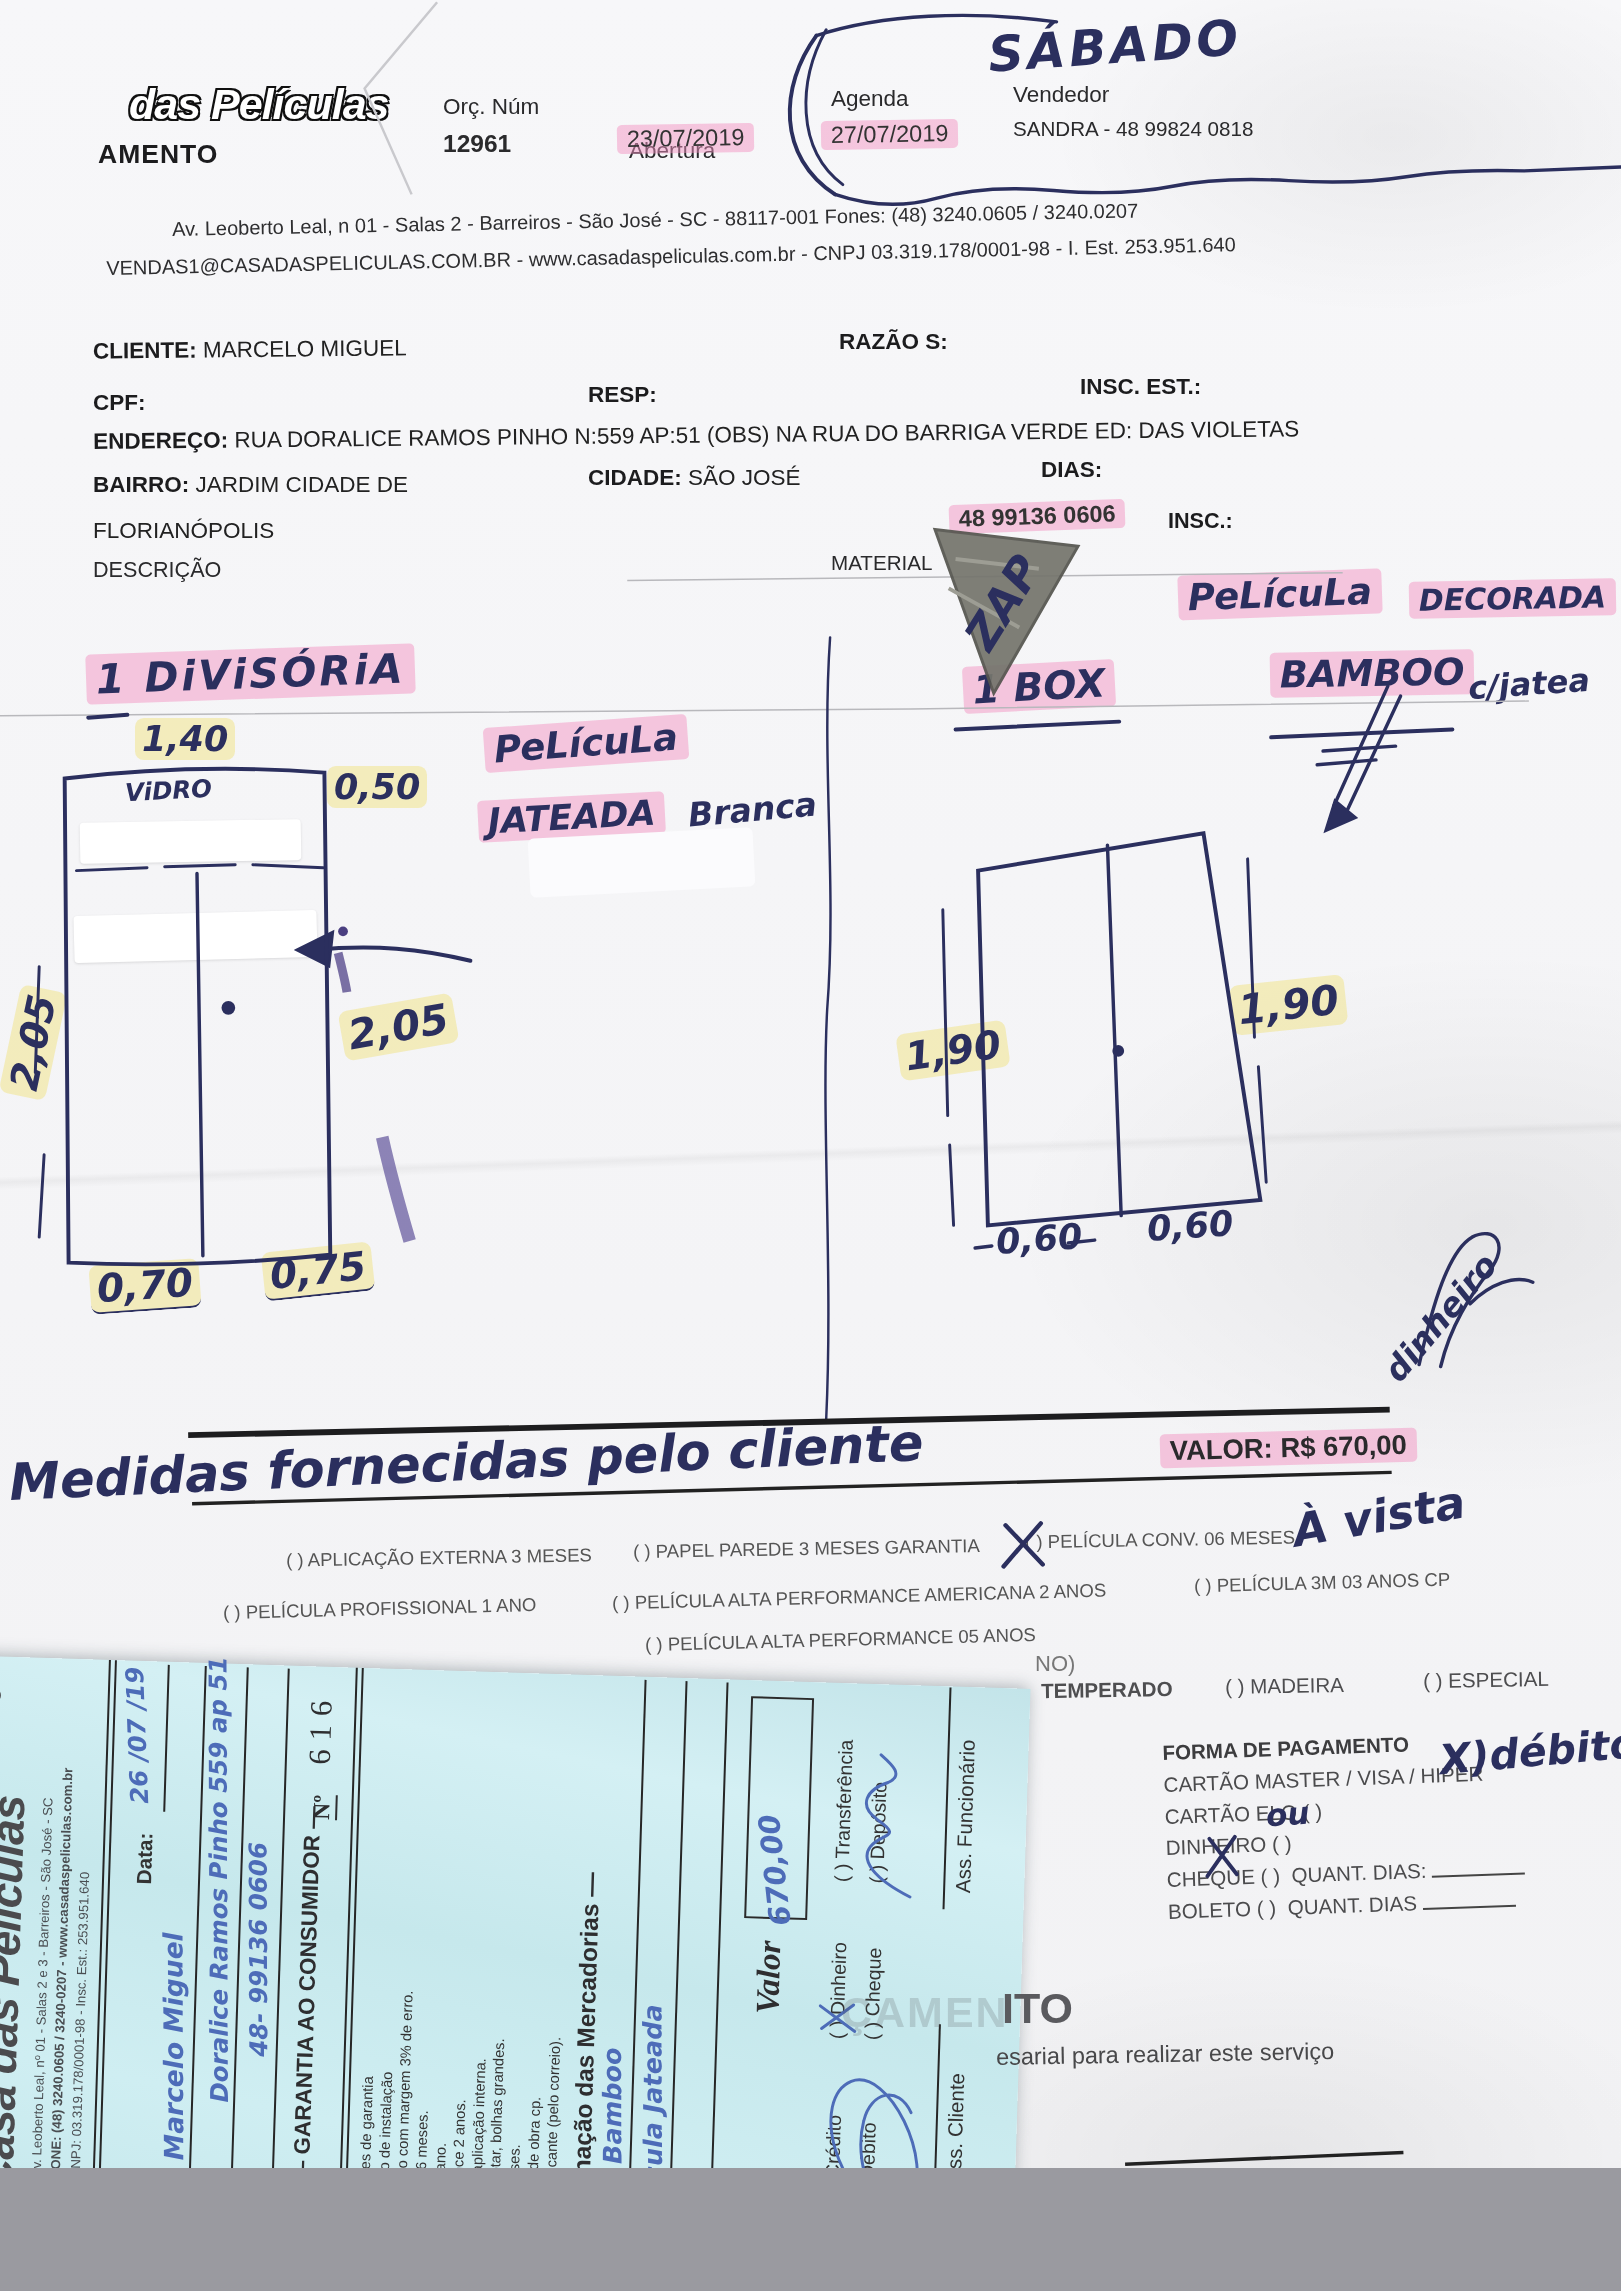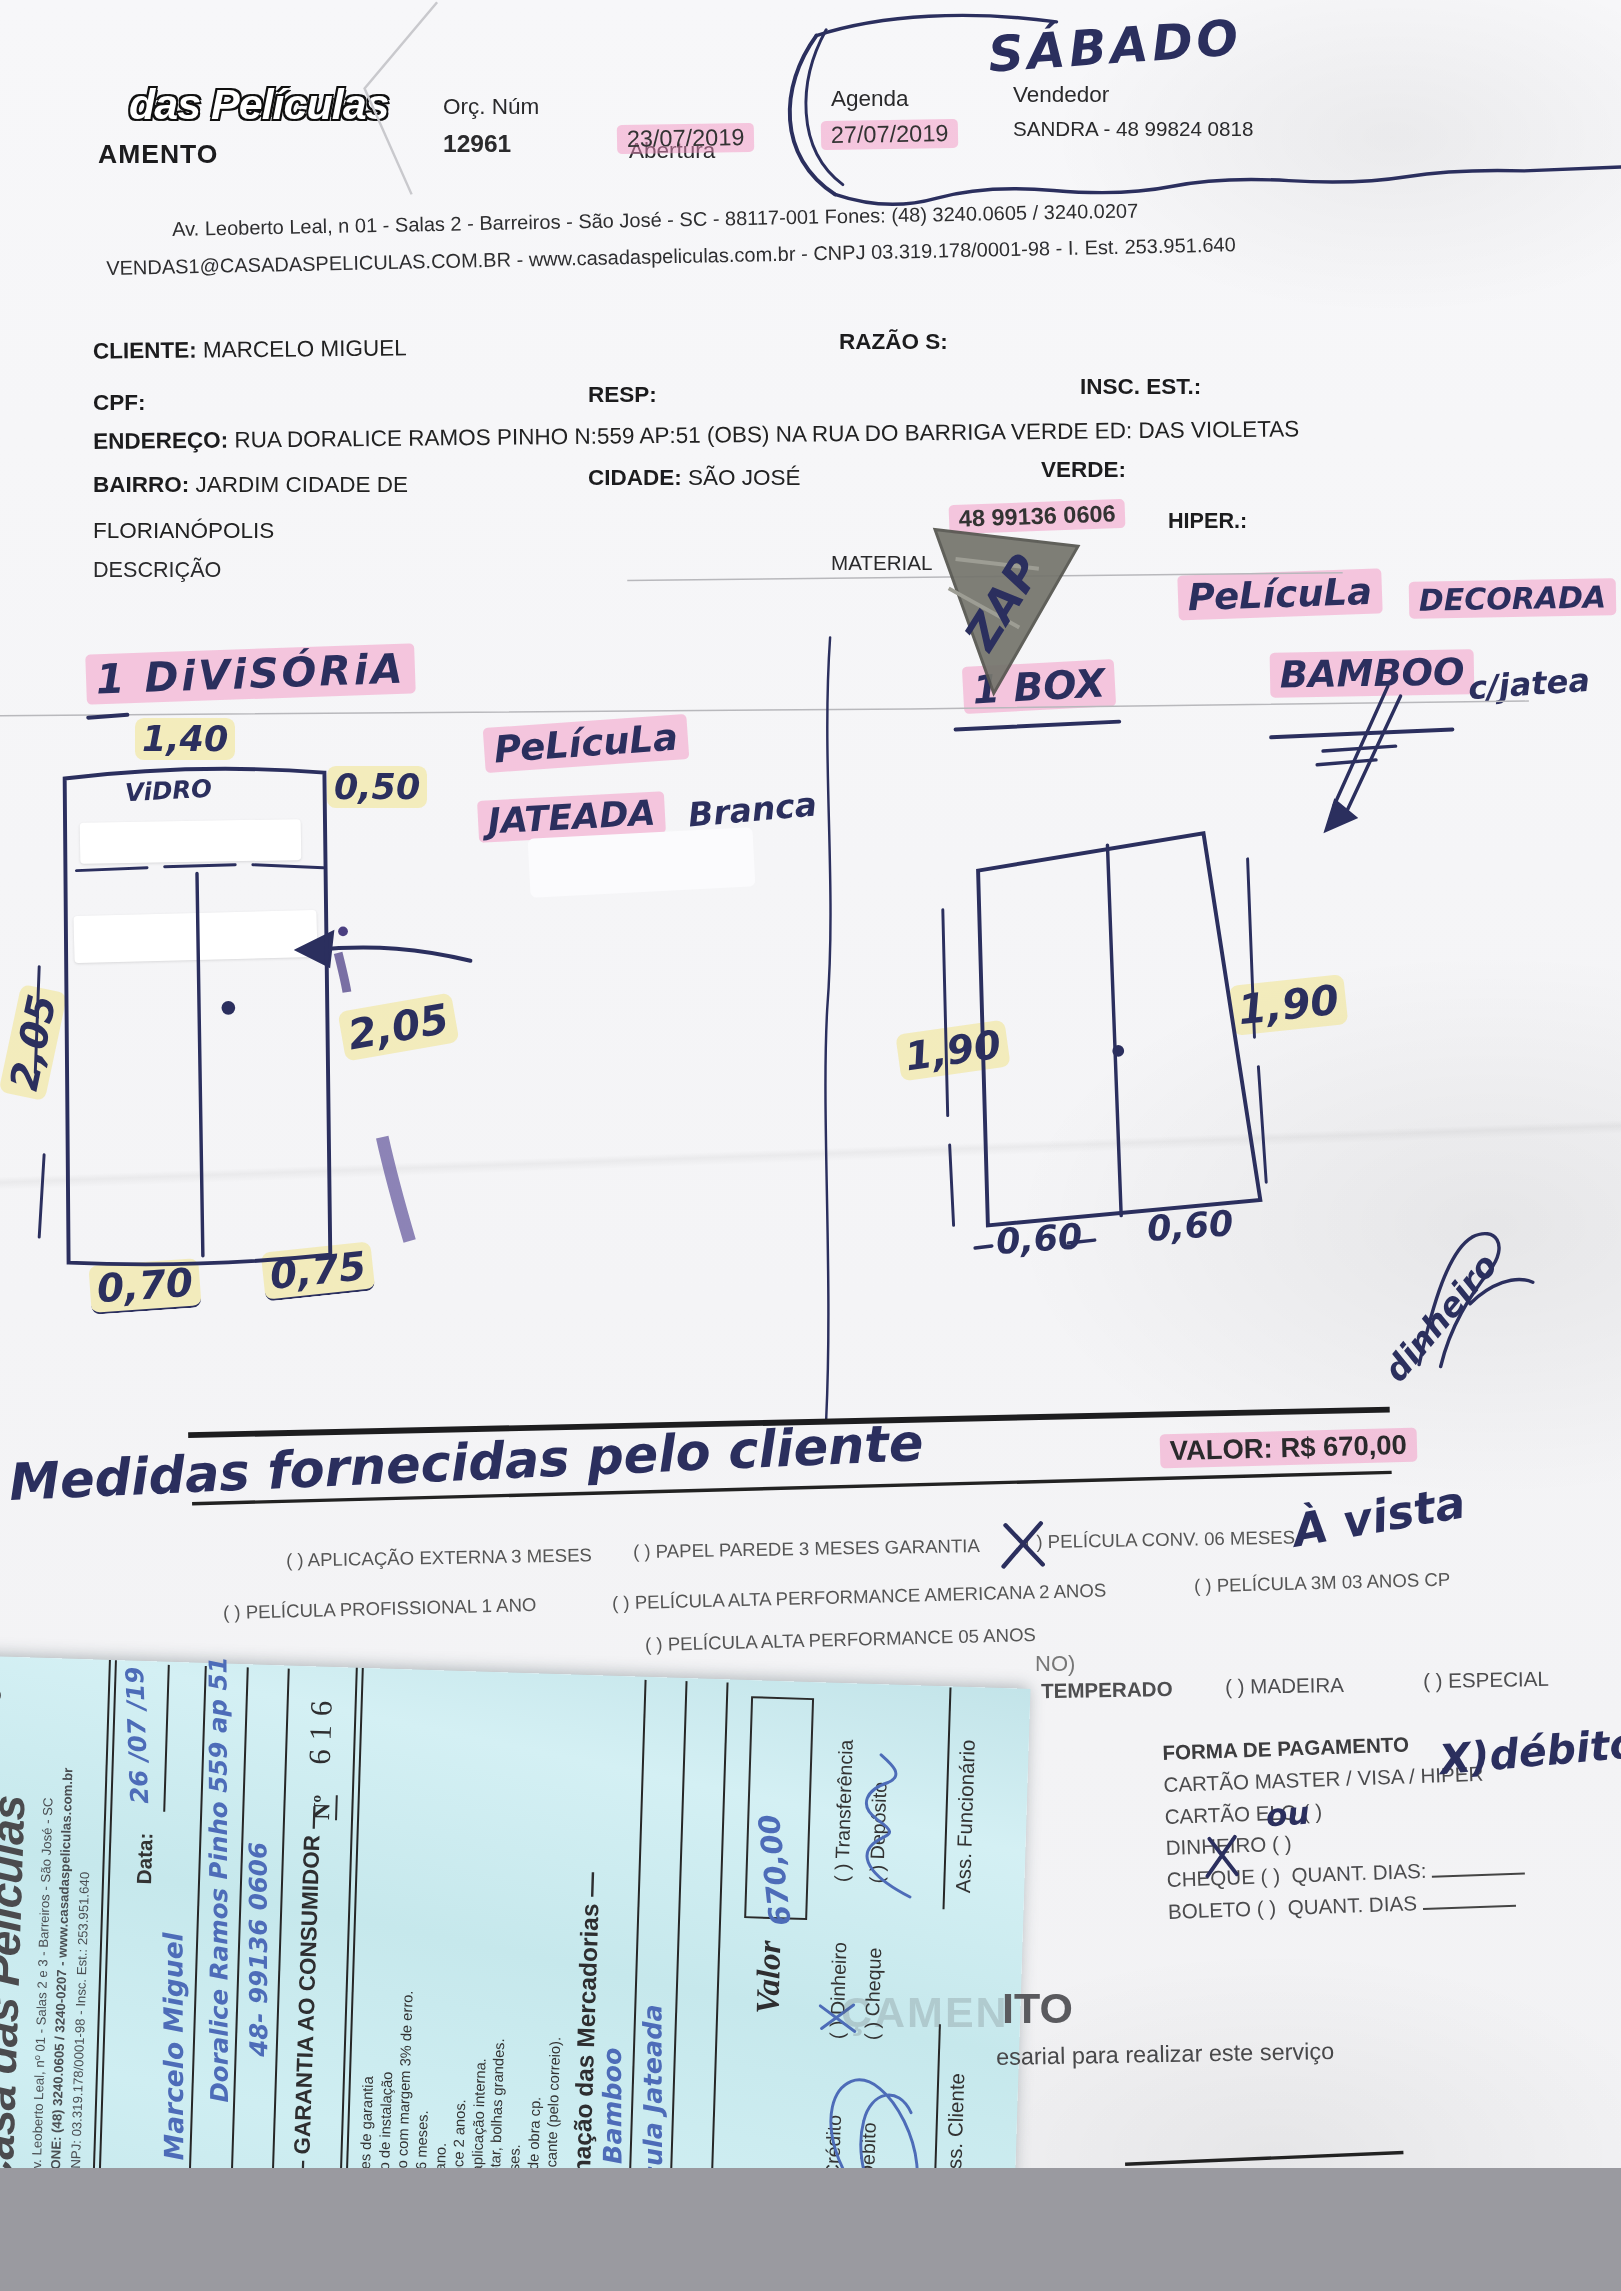--- a/index.html
+++ b/index.html
@@ -71,25 +71,25 @@
   </div>
 
   <div class="abs" style="left:93px;top:472px;font-size:22.5px;">
     <span class="lbl">BAIRRO:</span>
     <span>JARDIM CIDADE DE</span>
   </div>
   <div class="abs" style="left:588px;top:465px;font-size:22.5px;">
     <span class="lbl">CIDADE:</span>
     <span>SÃO JOSÉ</span>
   </div>
-  <div class="abs lbl" style="left:1041px;top:457px;font-size:22.5px;">VERDE:</div>
+  <div class="abs lbl" style="left:1041px;top:457px;font-size:22.5px;">DIAS:</div>
 
   <div class="abs" style="left:93px;top:518px;font-size:22.5px;">FLORIANÓPOLIS</div>
   <div class="abs hlp" style="left:949px;top:502px;font-size:23.5px;font-weight:bold;color:#333;transform:rotate(-2deg);">48 99136 0606</div>
-  <div class="abs lbl" style="left:1168px;top:508px;font-size:21.6px;">HIPER.:</div>
+  <div class="abs lbl" style="left:1168px;top:508px;font-size:21.6px;">INSC.:</div>
 
   <div class="abs" style="left:93px;top:557px;font-size:21.6px;color:#2a2a2c;">DESCRIÇÃO</div>
   <div class="abs" style="left:831px;top:551px;font-size:20.6px;color:#2a2a2c;">MATERIAL</div>
 
   <svg width="1621" height="2292" style="z-index:1;" viewBox="0 0 1654 2338">
     <path d="M 640 592 L 1370 584" stroke="#b8b8bc" stroke-width="1.5" fill="none"></path>
     <path d="M 0 730 L 930 723 L 1560 715" stroke="#b8b8bc" stroke-width="1.5" fill="none"></path>
   </svg>
 
   <div class="abs hw" style="left:953px;top:576px;font-size:45px;font-weight:bold;transform:rotate(-58deg);z-index:7;">ZAP</div>

